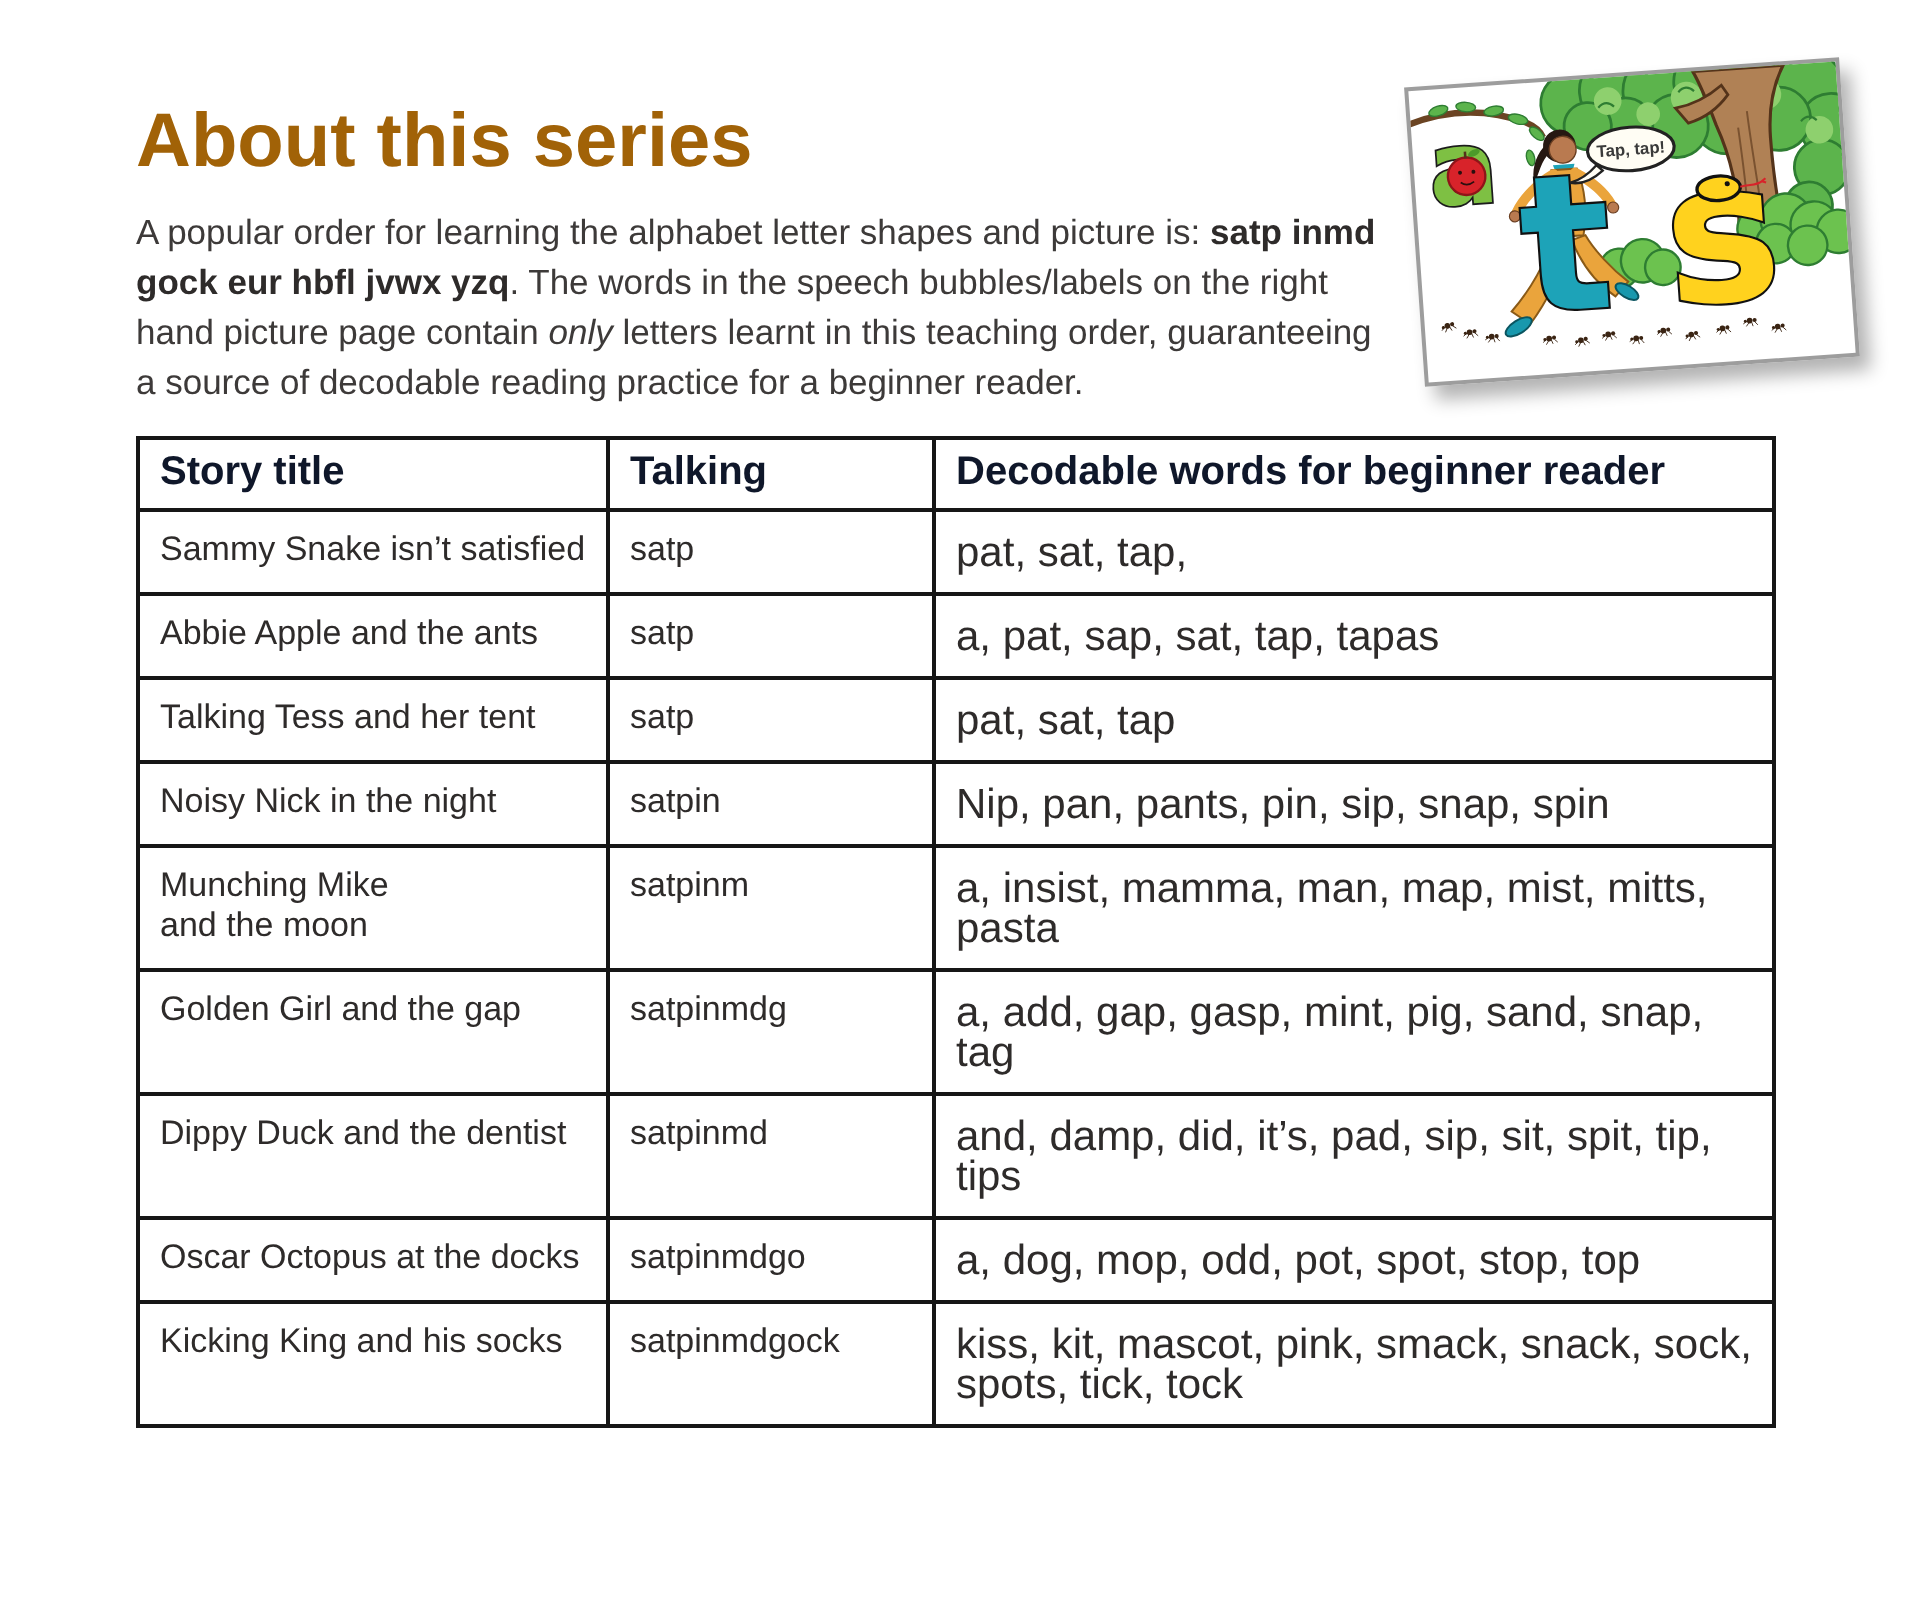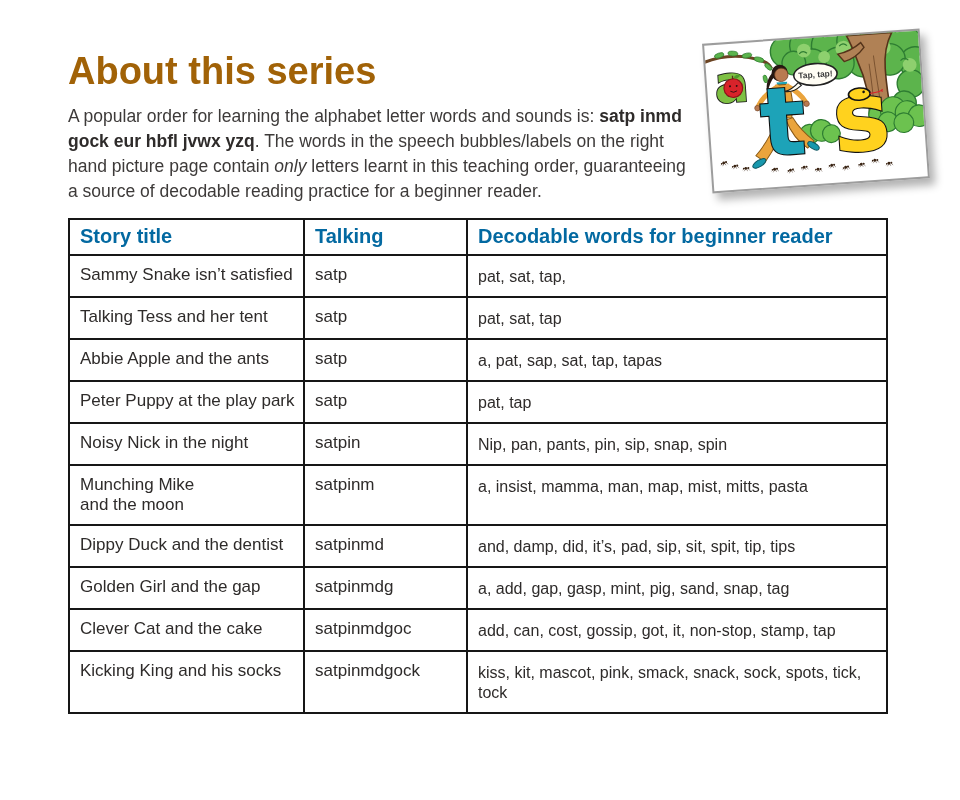--- a/index.html
+++ b/index.html
@@ -39,37 +39,37 @@
     position:absolute; left:68px; top:218px;
     border-collapse:collapse;
     table-layout:fixed; width:818px;
     background:#fff;
   }
   table.story-table th, table.story-table td {
     border:2px solid #161616;
     text-align:left; vertical-align:top;
   }
   table.story-table th {
-    color:#0369a1; font-size:20px; font-weight:700;
+    color:#0f172a; font-size:20px; font-weight:700;
     padding:5px 10px 6px 10px;
   }
   table.story-table td {
     font-size:17px; line-height:20px; color:#2e2b2a;
     padding:9px 0 9px 10px;
   }
-  table.story-table td.words-cell { padding-top:11px; font-size:16px;margin-top:20px; }
+  table.story-table td.words-cell { padding-top:11px; font-size:21px;margin-top:20px; }
 </style>
 </head>
 <body>
 
 <div class="sheet">
 
   <h1 class="page-title">About this series</h1>
 
-  <p class="intro"><span>A popular order for learning the alphabet letter words and sounds is: </span><b>satp inmd gock eur hbfl jvwx yzq</b><span>. The words in the speech bubbles/labels on the right hand picture page contain </span><i>only</i><span> letters learnt in this teaching order, guaranteeing a source of decodable reading practice for a beginner reader.</span></p>
+  <p class="intro"><span>A popular order for learning the alphabet letter shapes and picture is: </span><b>satp inmd gock eur hbfl jvwx yzq</b><span>. The words in the speech bubbles/labels on the right hand picture page contain </span><i>only</i><span> letters learnt in this teaching order, guaranteeing a source of decodable reading practice for a beginner reader.</span></p>
 
   <div class="picture-card">
     <svg viewBox="0 0 216 148">
       <defs>
         <g id="ant" fill="#3a2413" stroke="#3a2413">
           <path d="M-1.2,0.2 l-2,1.6 M-0.2,0.9 l-1.4,2.1 M1,0.7 l0.8,2.1 M2.6,0.5 l1.6,1.6" fill="none" stroke-width="0.45"></path>
           <circle cx="0" cy="0" r="1.45" stroke="none"></circle>
           <circle cx="2.5" cy="-0.35" r="1.05" stroke="none"></circle>
           <circle cx="-2.2" cy="0.4" r="0.8" stroke="none"></circle>
         </g>
@@ -210,58 +210,53 @@
         <th>Decodable words for beginner reader</th>
       </tr>
     </thead>
     <tbody>
         <tr>
           <td class="title-cell">Sammy Snake isn’t satisfied</td>
           <td class="letters-cell">satp</td>
           <td class="words-cell">pat, sat, tap,</td>
         </tr>
         <tr>
+          <td class="title-cell">Abbie Apple and the ants</td>
+          <td class="letters-cell">satp</td>
+          <td class="words-cell">a, pat, sap, sat, tap, tapas</td>
+        </tr>
+        <tr>
           <td class="title-cell">Talking Tess and her tent</td>
           <td class="letters-cell">satp</td>
           <td class="words-cell">pat, sat, tap</td>
         </tr>
         <tr>
-          <td class="title-cell">Abbie Apple and the ants</td>
-          <td class="letters-cell">satp</td>
-          <td class="words-cell">a, pat, sap, sat, tap, tapas</td>
-        </tr>
-        <tr>
-          <td class="title-cell">Peter Puppy at the play park</td>
-          <td class="letters-cell">satp</td>
-          <td class="words-cell">pat, tap</td>
-        </tr>
-        <tr>
           <td class="title-cell">Noisy Nick in the night</td>
           <td class="letters-cell">satpin</td>
           <td class="words-cell">Nip, pan, pants, pin, sip, snap, spin</td>
         </tr>
         <tr>
           <td class="title-cell">Munching Mike<br>and the moon</td>
           <td class="letters-cell">satpinm</td>
           <td class="words-cell">a, insist, mamma, man, map, mist, mitts, pasta</td>
         </tr>
         <tr>
+          <td class="title-cell">Golden Girl and the gap</td>
+          <td class="letters-cell">satpinmdg</td>
+          <td class="words-cell">a, add, gap, gasp, mint, pig, sand, snap, tag</td>
+        </tr>
+        <tr>
           <td class="title-cell">Dippy Duck and the dentist</td>
           <td class="letters-cell">satpinmd</td>
           <td class="words-cell">and, damp, did, it’s, pad, sip, sit, spit, tip, tips</td>
         </tr>
         <tr>
-          <td class="title-cell">Golden Girl and the gap</td>
-          <td class="letters-cell">satpinmdg</td>
-          <td class="words-cell">a, add, gap, gasp, mint, pig, sand, snap, tag</td>
-        </tr>
-        <tr>
-          <td class="title-cell">Clever Cat and the cake</td>
-          <td class="letters-cell">satpinmdgoc</td>
-          <td class="words-cell">add, can, cost, gossip, got, it, non-stop, stamp, tap</td>
+          <td class="title-cell">Oscar Octopus at the docks</td>
+          <td class="letters-cell">satpinmdgo</td>
+          <td class="words-cell">a, dog, mop, odd, pot, spot, stop, top</td>
         </tr>
         <tr>
           <td class="title-cell">Kicking King and his socks</td>
           <td class="letters-cell">satpinmdgock</td>
           <td class="words-cell">kiss, kit, mascot, pink, smack, snack, sock, spots, tick, tock</td>
         </tr>
       </tbody>
   </table>
 
 </div>

